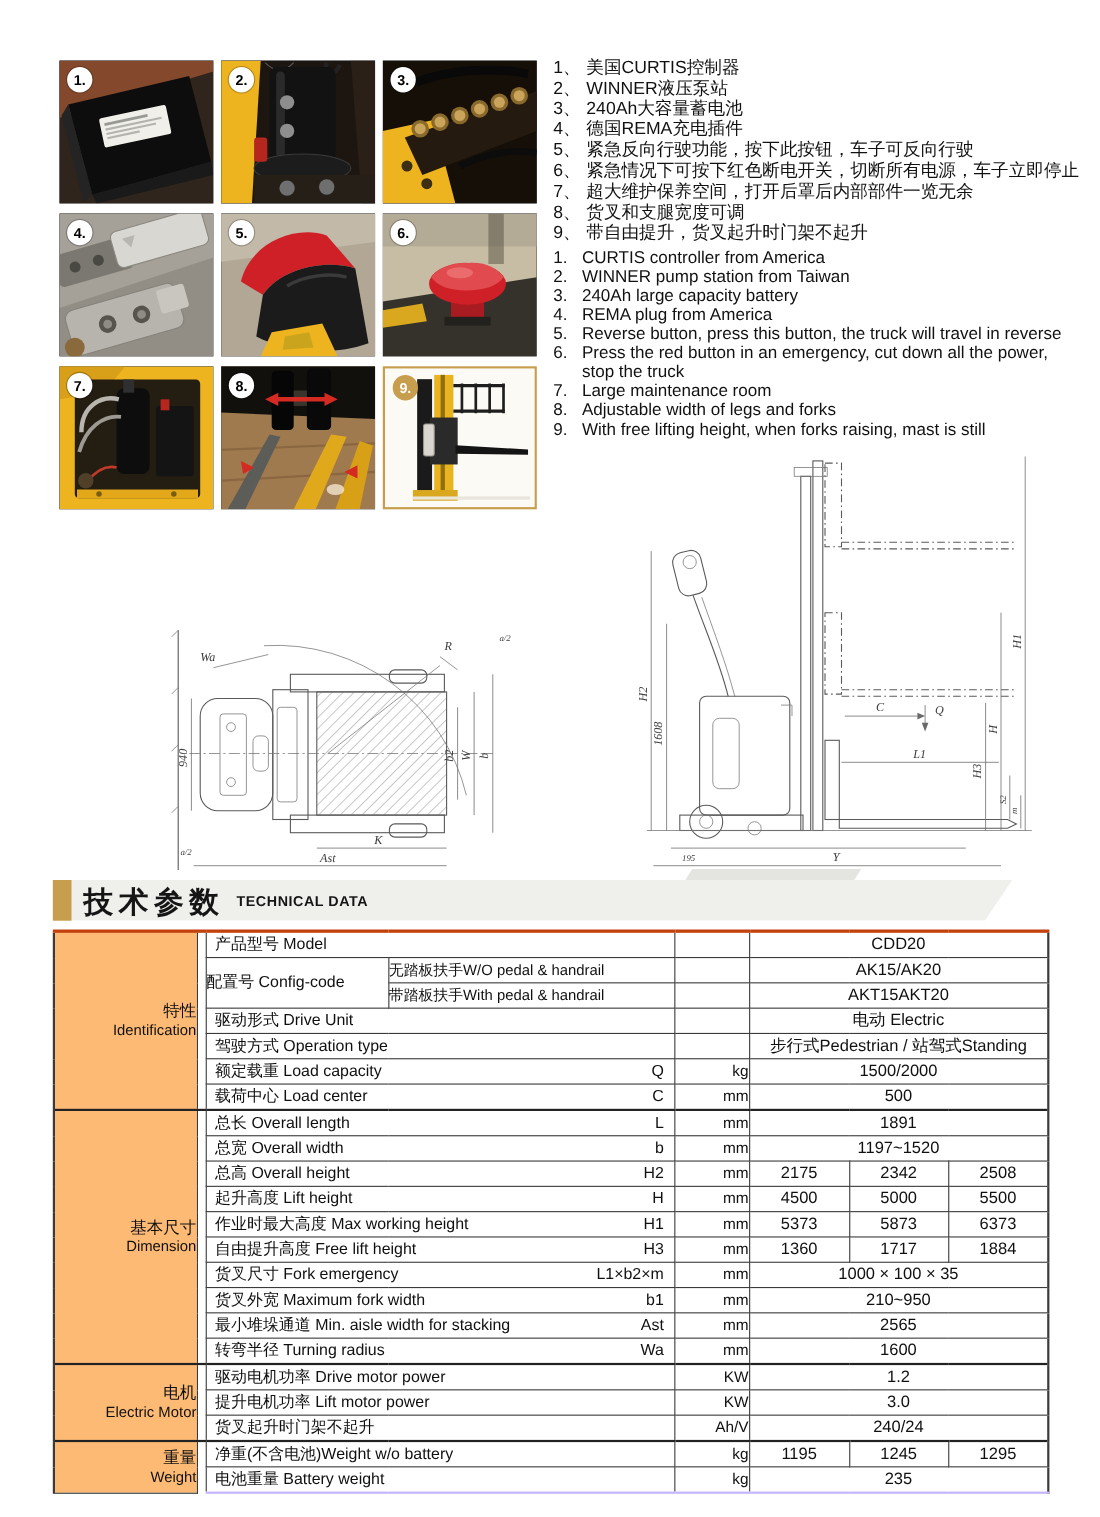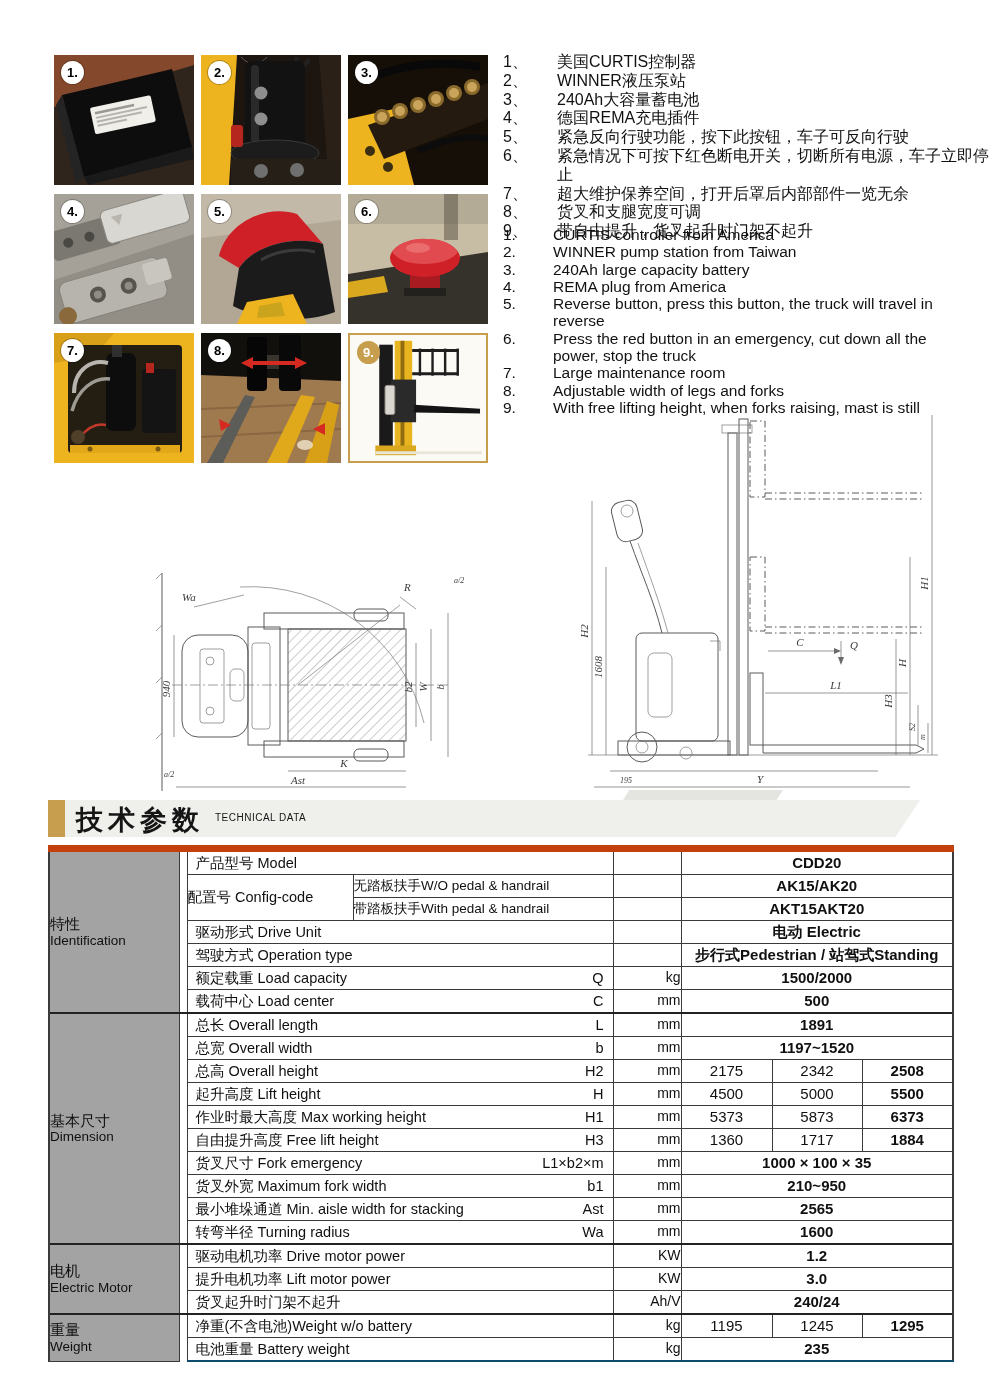--- a/index.html
+++ b/index.html
@@ -17,21 +17,21 @@
   .photo--framed{background:#fcfaf5;border:2px solid #c79e4e;box-sizing:border-box;}
   .badge--gold{background:#c79e4e;color:#fff;box-shadow:none;}
 
   
   .features{position:absolute;left:503px;width:492px;}
   .features-cn{top:53px;font-size:16px;line-height:18.8px;}
   .features-en{top:226px;font-size:15.5px;line-height:17.3px;width:470px;}
   .feat-row{display:flex;align-items:flex-start;}
   .feat-num{flex:0 0 auto;width:30px;}
   .features-en .feat-num{width:26px;}
-  .feat-text{flex:1 1 auto;margin-left:24px;}
+  .feat-text{flex:1 1 auto;}
 
   
   .drawing{position:absolute;}
   .drawing-top{left:148px;top:565px;width:322px;height:232px;}
   .drawing-side{left:578px;top:405px;width:368px;height:396px;}
   .drw{stroke:#5a5a5a;fill:none;stroke-width:1;}
   .drw-thin{stroke:#777;fill:none;stroke-width:.7;}
   .drw-dash{stroke:#5a5a5a;fill:none;stroke-width:1;stroke-dasharray:7 3 1.5 3;}
   .dim{stroke:#6a6a6a;stroke-width:.7;}
   .dim-label{font-family:"Liberation Serif", serif;font-style:italic;font-size:11px;fill:#3c3c3c;}
@@ -39,44 +39,44 @@
 
   
   .section-header{position:absolute;left:48px;top:800px;width:890px;height:37px;text-align:center;}
   .header-band{position:absolute;left:0;top:0;width:100%;height:100%;background:#efefec;
                clip-path:polygon(0 0,98% 0,95.2% 100%,0 100%);}
   .header-deco{position:absolute;left:575px;top:-10px;width:160px;height:10px;background:#e4e4e1;
                clip-path:polygon(4% 0,100% 0,96% 100%,0 100%);}
   .header-square{position:absolute;left:0;top:0;width:17px;height:37px;background:#c79e4e;}
   .header-title-cn{position:absolute;left:28px;top:2px;font-size:27px;font-weight:bold;
                    letter-spacing:5px;color:#151515;}
-  .header-title-en{position:absolute;left:167px;top:12px;font-size:10px;font-weight:normal;
+  .header-title-en{position:absolute;left:167px;top:12px;font-size:13px;font-weight:bold;
                    letter-spacing:.5px;color:#151515;}
 
   
   table.spec{position:absolute;left:48px;top:845px;width:904px;border-collapse:collapse;
              table-layout:fixed;font-size:14.5px;color:#101010;}
   table.spec td{height:22px;line-height:1.12;padding:0;vertical-align:middle;}
-  td.cat{background:#a3a3a3;text-align:left;border:1px solid #3a3a3a;border-left-width:2px;}
+  td.cat{background:#fdba74;text-align:right;border:1px solid #3a3a3a;border-left-width:2px;}
   .cat-cn{font-size:15px;}
   .cat-en{font-size:13.5px;}
   td.gap{border:none;background:#fff;}
   td.param,td.param-main,td.param-sub,td.unit,td.val{border:1px solid #3a3a3a;}
   td.param{padding:0;}
   .param-inner{display:flex;justify-content:space-between;align-items:center;height:100%;}
   .plabel{padding-left:8px;white-space:nowrap;}
   .psym{padding-right:9px;white-space:nowrap;}
   td.param-main{padding-left:8px;}
   td.param-sub{padding-left:8px;font-size:13.5px;}
   td.unit{text-align:right;font-size:14px;}
   td.val{text-align:center;font-size:15px;}
   tr.gs td{border-top:2px solid #222;}
-  tr.t-top td{border-top:7px solid #c2410c;}
-  tr.t-bottom td{border-bottom:2px solid #0c4a6e;}
-  td.r-edge{border-right-width:2px;font-weight:bold;}
+  tr.t-top td{border-top:3px solid #c2410c;}
+  tr.t-bottom td{border-bottom:2px solid #c4b5fd;}
+  td.r-edge{border-right-width:2px;}
 </style>
 </head>
 <body>
 
 <div class="page">
 
   <div class="photo-grid">
 
     <div class="photo">
       <svg viewBox="0 0 140 130">

